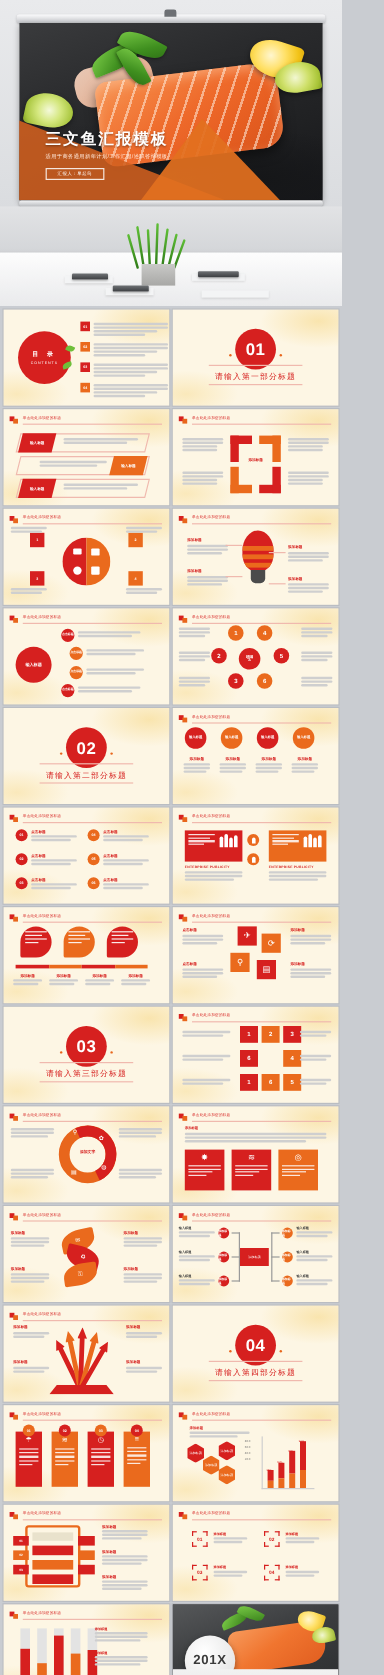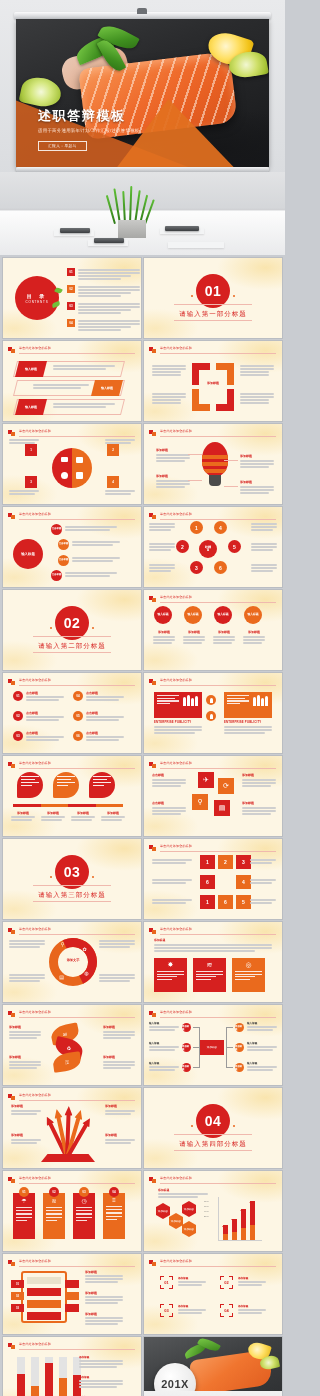--- a/index.html
+++ b/index.html
@@ -181,21 +181,21 @@
         <div class="lime"></div>
         <div class="basil">
           <div class="leaf l1"></div>
             <div class="leaf l2"></div>
             <div class="leaf l3"></div>
         </div>
       </div>
       <div class="ov1"></div>
       <div class="ov2"></div>
       <div class="hero-txt">
-        <div class="hero-title">述职答辩模板</div>
+        <div class="hero-title">三文鱼汇报模板</div>
         <div class="hero-sub">适用于商务通用新年计划/工作汇报/述职答辩模板</div>
         <div class="hero-btn">汇报人：早起鸟</div>
       </div>
     </div>
     <div class="proj-base"></div>
 
     <div class="room">
       <div class="chair" style="left:2px;"></div>
       <div class="chair" style="left:20px;"></div>
       <div class="chair" style="left:38px;"></div>

